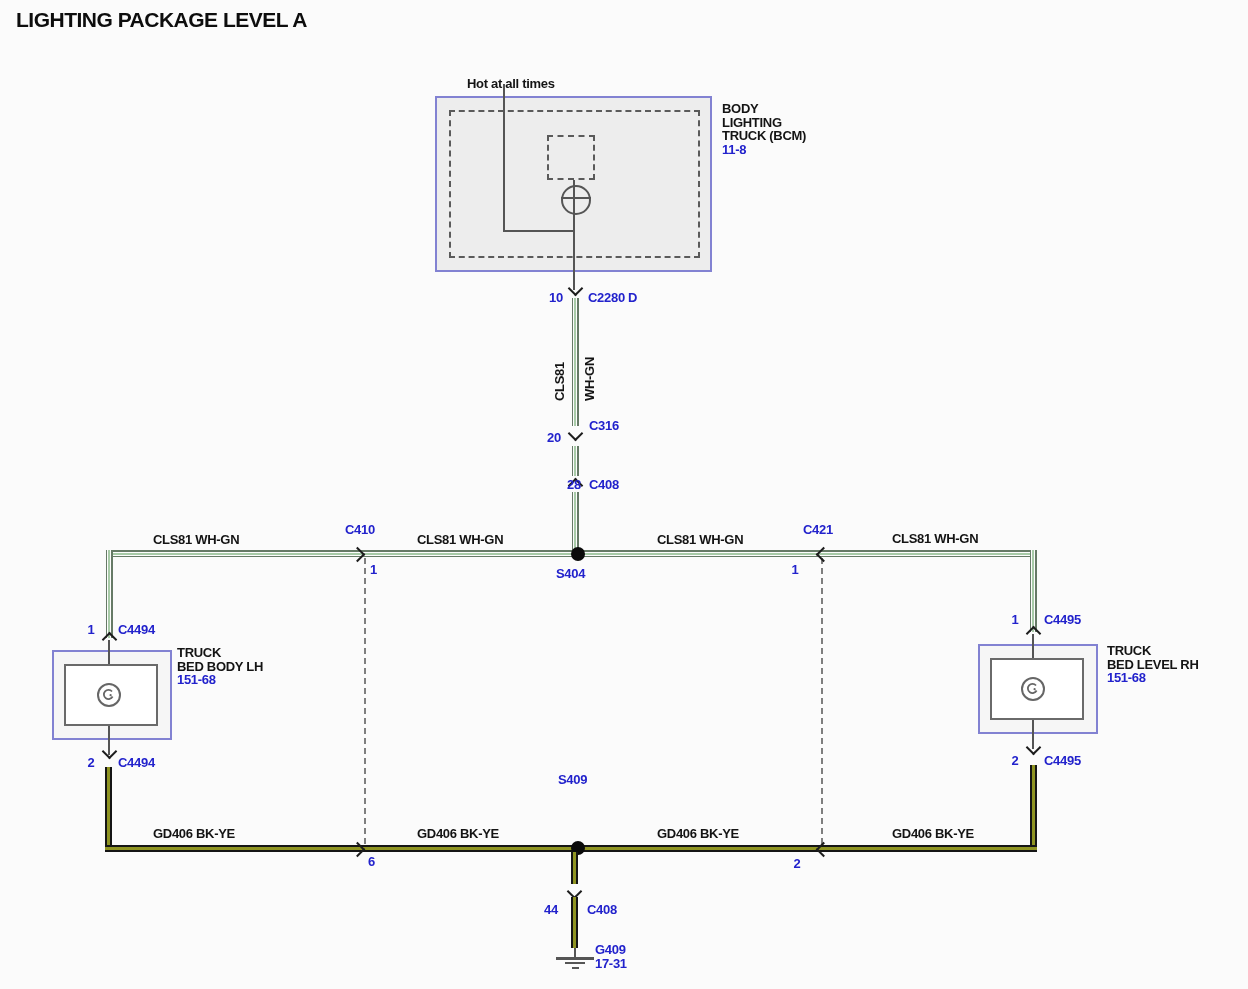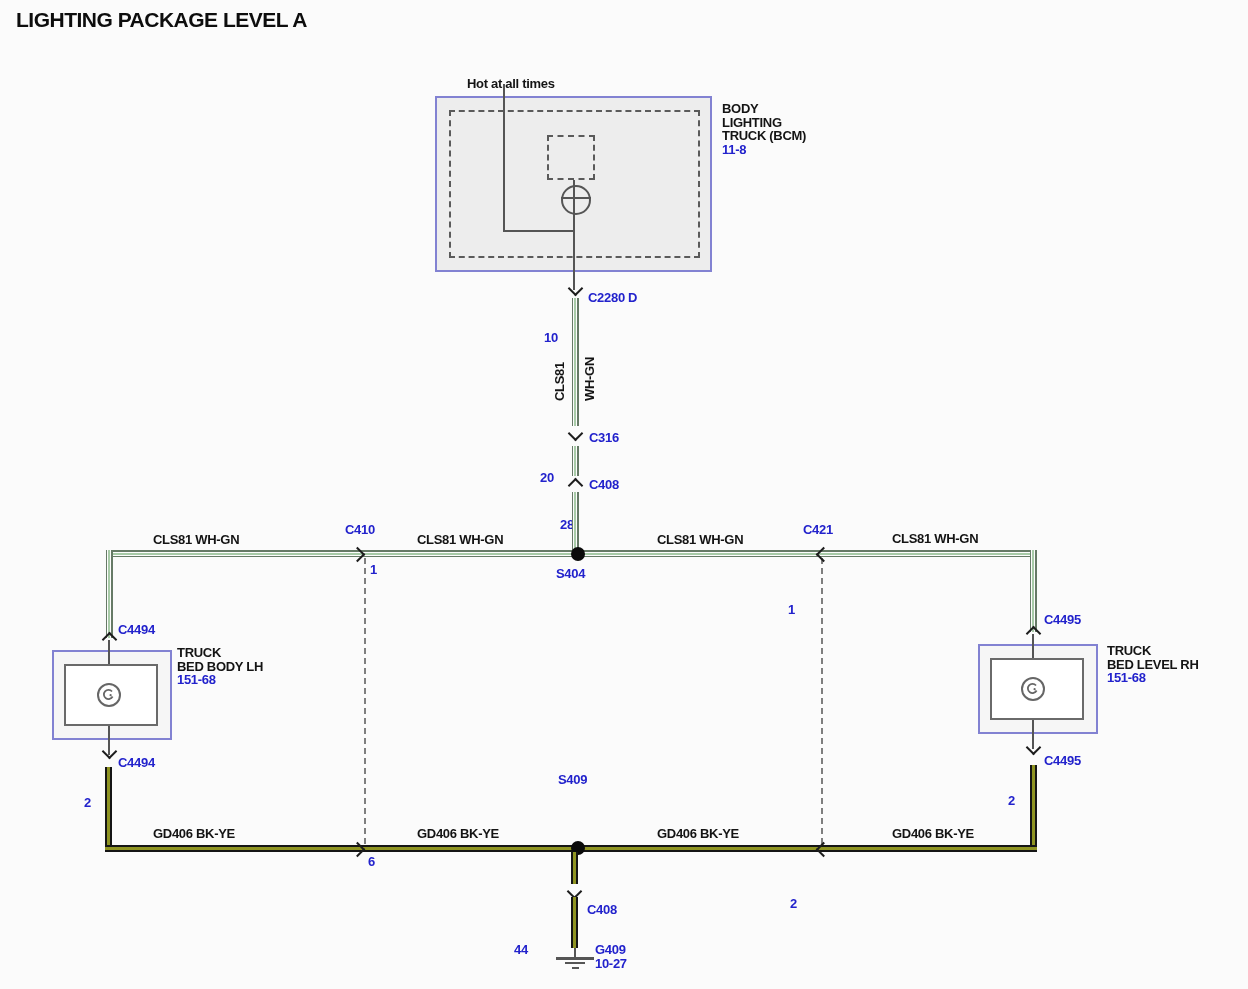--- a/index.html
+++ b/index.html
@@ -7,21 +7,21 @@
     position:relative; width:1248px; height:989px;
     background:#fbfbfb; overflow:hidden;
     font-family:"Liberation Sans", sans-serif;
   }
   .abs { position:absolute; }
   .title {
     font-size:21px; font-weight:700; color:#0d0d0d; letter-spacing:-0.5px;
   }
   .blk  { font-size:13px; font-weight:700; color:#141414; letter-spacing:-0.3px; white-space:nowrap; }
   .blue { font-size:13px; font-weight:700; color:#2222cc; letter-spacing:-0.3px; white-space:nowrap; }
-  .tr { text-align:left;margin-top:40px; }
+  .tr { text-align:center; }
   .lh { line-height:13.5px; }
 
   
   .wh-h { height:7px; background:linear-gradient(to bottom,#667a66 0 1.5px,#fdfdfd 1.5px 2.5px,#a8cba8 2.5px 4.5px,#fdfdfd 4.5px 5.5px,#667a66 5.5px 7px); }
   .wh-v { width:7px;  background:linear-gradient(to right, #667a66 0 1.5px,#fdfdfd 1.5px 2.5px,#a8cba8 2.5px 4.5px,#fdfdfd 4.5px 5.5px,#667a66 5.5px 7px); }
   .bk-h { height:7px; background:linear-gradient(to bottom,#151515 0 2.2px,#8f9422 2.2px 4.8px,#151515 4.8px 7px); }
   .bk-v { width:7px;  background:linear-gradient(to right, #151515 0 2.2px,#8f9422 2.2px 4.8px,#151515 4.8px 7px); }
   .thin-v { width:2px; background:#555; }
   .thin-h { height:2px; background:#555; }
   .dash-v { width:0; border-left:2px dashed #7f7f7f; }
@@ -76,21 +76,21 @@
   <div class="abs chev d" style="left:570px; top:283px;"></div>
   <div class="abs blue tr" style="left:544px; top:290px; width:24px;">10</div>
   <div class="abs blue" style="left:588px; top:290px;">C2280 D</div>
 
   <div class="abs wh-v" style="left:572px; top:298px; height:128px;"></div>
   <div class="abs vtext" style="left:552px; top:333px; height:68px;">CLS81</div>
   <div class="abs vtext" style="left:582px; top:333px; height:68px;">WH-GN</div>
 
   <div class="abs chev d" style="left:570px; top:428px;"></div>
   <div class="abs blue tr" style="left:540px; top:430px; width:28px;">20</div>
-  <div class="abs blue" style="left:589px; top:430px;">C316</div>
+  <div class="abs blue" style="left:589px; top:418px;">C316</div>
 
   <div class="abs wh-v" style="left:572px; top:446px; height:30px;"></div>
 
   <div class="abs chev u" style="left:570px; top:480px;"></div>
   <div class="abs blue tr" style="left:560px; top:477px; width:28px;">28</div>
   <div class="abs blue" style="left:589px; top:477px;">C408</div>
 
   <div class="abs wh-v" style="left:572px; top:492px; height:60px;"></div>
 
   <div class="abs wh-h" style="left:106px; top:550px; width:931px;"></div>
@@ -175,27 +175,27 @@
   <div class="abs chev r" style="left:352px; top:844px;"></div>
   <div class="abs blue" style="left:368px; top:854px;">6</div>
   <div class="abs chev l" style="left:818px; top:844px;"></div>
   <div class="abs blue tr" style="left:790px; top:856px; width:14px;">2</div>
 
   <div class="abs blue" style="left:558px; top:772px;">S409</div>
   <div class="abs dot" style="left:571px; top:841px;"></div>
 
   <div class="abs bk-v" style="left:571px; top:852px; height:32px;"></div>
   <div class="abs chev d" style="left:569px; top:886px;"></div>
-  <div class="abs blue tr" style="left:514px; top:902px; width:26px;">44</div>
+  <div class="abs blue tr" style="left:538px; top:902px; width:26px;">44</div>
   <div class="abs blue" style="left:587px; top:902px;">C408</div>
   <div class="abs bk-v" style="left:571px; top:897px; height:51px;"></div>
 
   <div class="abs thin-v" style="left:574px; top:948px; height:9px;"></div>
   <div class="abs gbar" style="left:556px; top:957px; width:38px; height:3px;"></div>
   <div class="abs gbar" style="left:565px; top:962px; width:20px; height:2px;"></div>
   <div class="abs gbar" style="left:572px; top:967px; width:7px; height:2px;"></div>
 
   <div class="abs blue lh" style="left:595px; top:943px;">
     <div>G409</div>
-    <div>10-27</div>
+    <div>17-31</div>
   </div>
 
 </div>
 
 </body></html>

